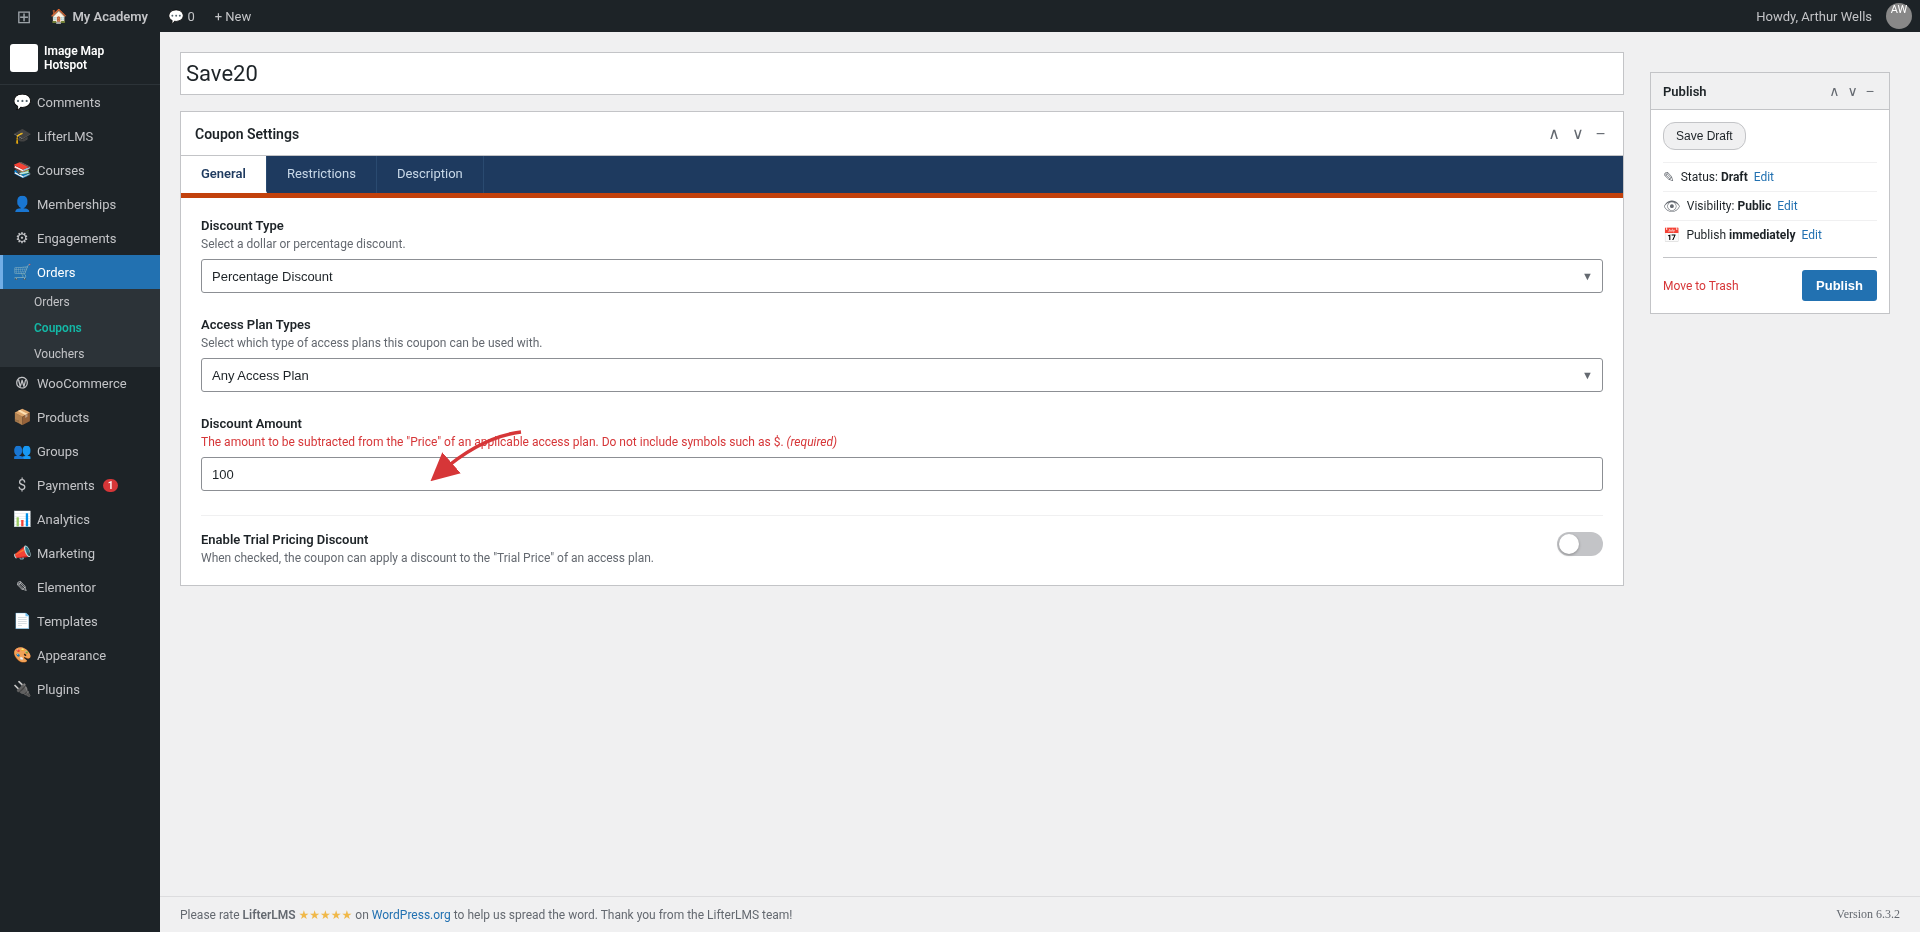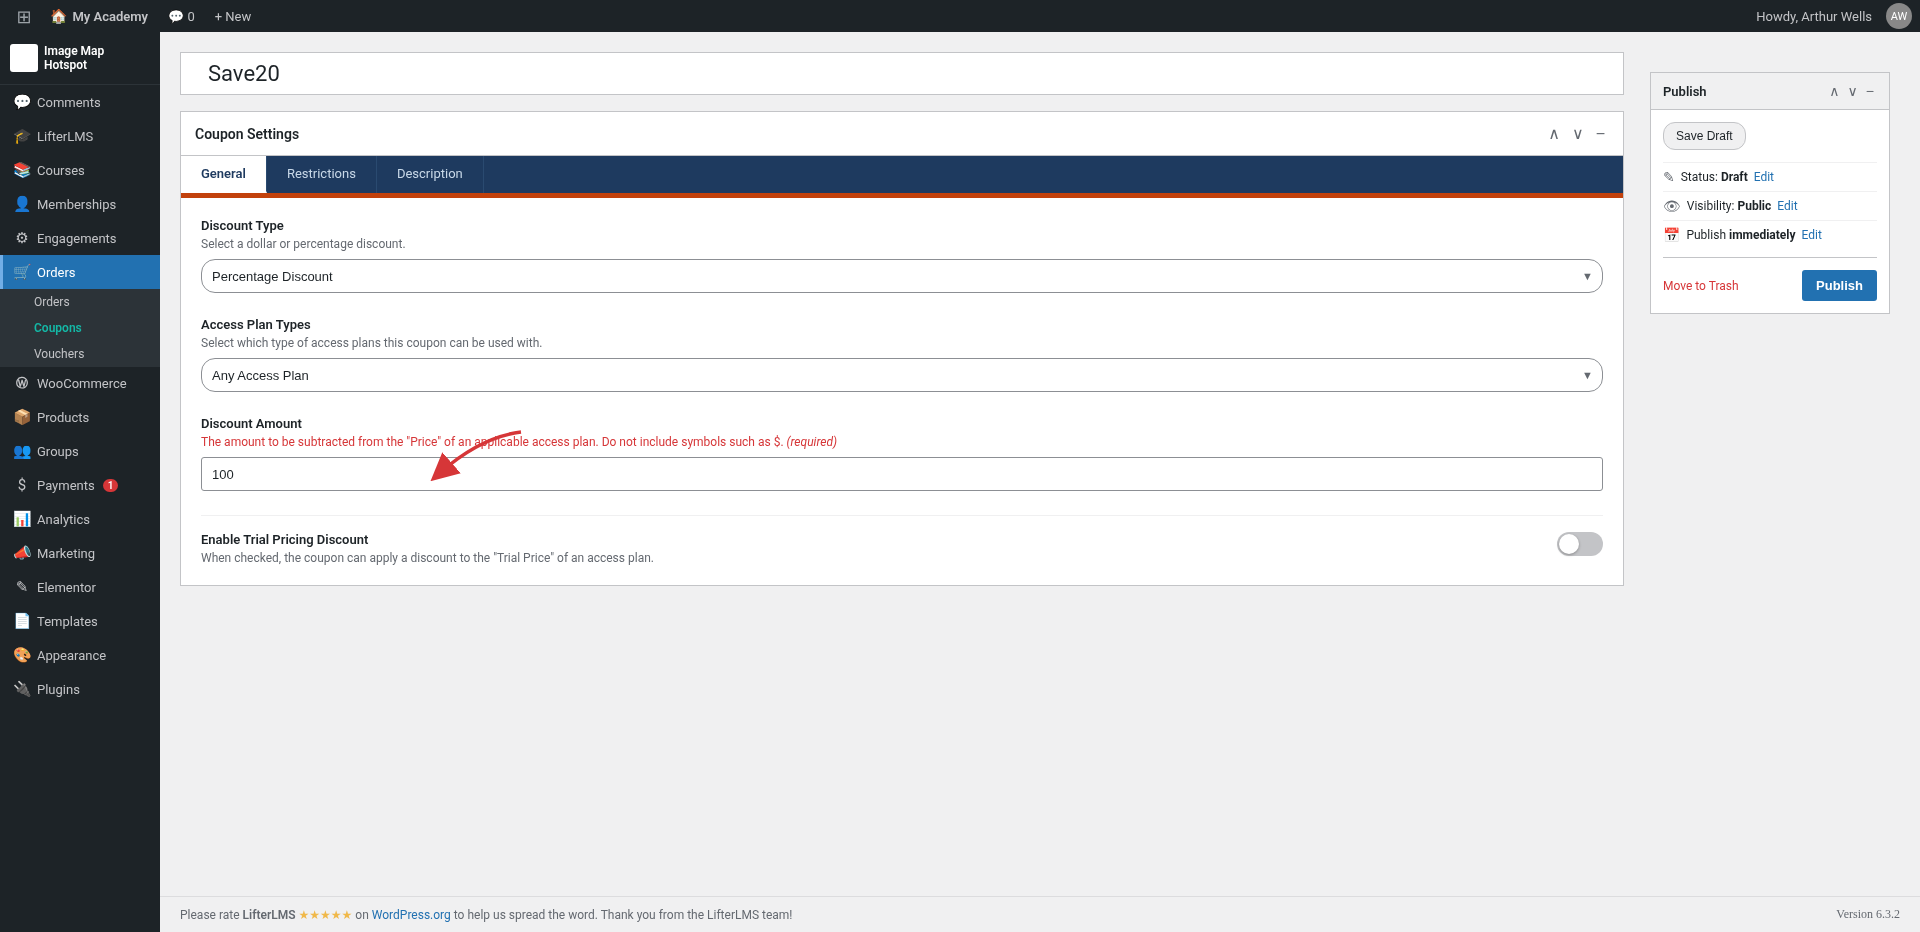--- a/index.html
+++ b/index.html
@@ -40,21 +40,21 @@
     }
     .admin-bar-howdy {
       color: #c3c4c7;
       font-size: 13px;
       padding: 0 10px;
     }
     .admin-bar-avatar {
       width: 26px; height: 26px;
       background: #888;
       border-radius: 50%;
-      display: inline-flex; align-items: center; justify-content: center;
+      display: inline-flex; align-items: flex-start; justify-content: center;
       color: #fff; font-size: 11px;
       margin-left: 4px;
     }
 
     
     .main-layout {
       display: flex;
       flex: 1;
       overflow: hidden;
     }
@@ -126,21 +126,21 @@
 
     .content-inner {
       padding: 20px 20px 20px 20px;
       flex: 1;
     }
 
     
     .coupon-title-box {
       background: #fff;
       border: 1px solid #c3c4c7;
-      padding: 8px 27px;
+      padding: 8px 5px;
       margin-bottom: 16px;
     }
     .coupon-title-text {
       font-size: 22px;
       color: #1d2327;
       font-weight: 400;
     }
 
     
     .coupon-settings-panel {
@@ -208,21 +208,21 @@
       color: #646970;
       margin-bottom: 8px;
     }
     .select-wrapper {
       position: relative;
     }
     .field-select {
       width: 100%;
       padding: 6px 10px;
       border: 1px solid #8c8f94;
-      border-radius: 14px;
+      border-radius: 3px;
       font-size: 13px;
       color: #1d2327;
       background: #fff;
       appearance: none;
       -webkit-appearance: none;
       cursor: pointer;
       height: 34px;
     }
     .select-arrow {
       position: absolute;

